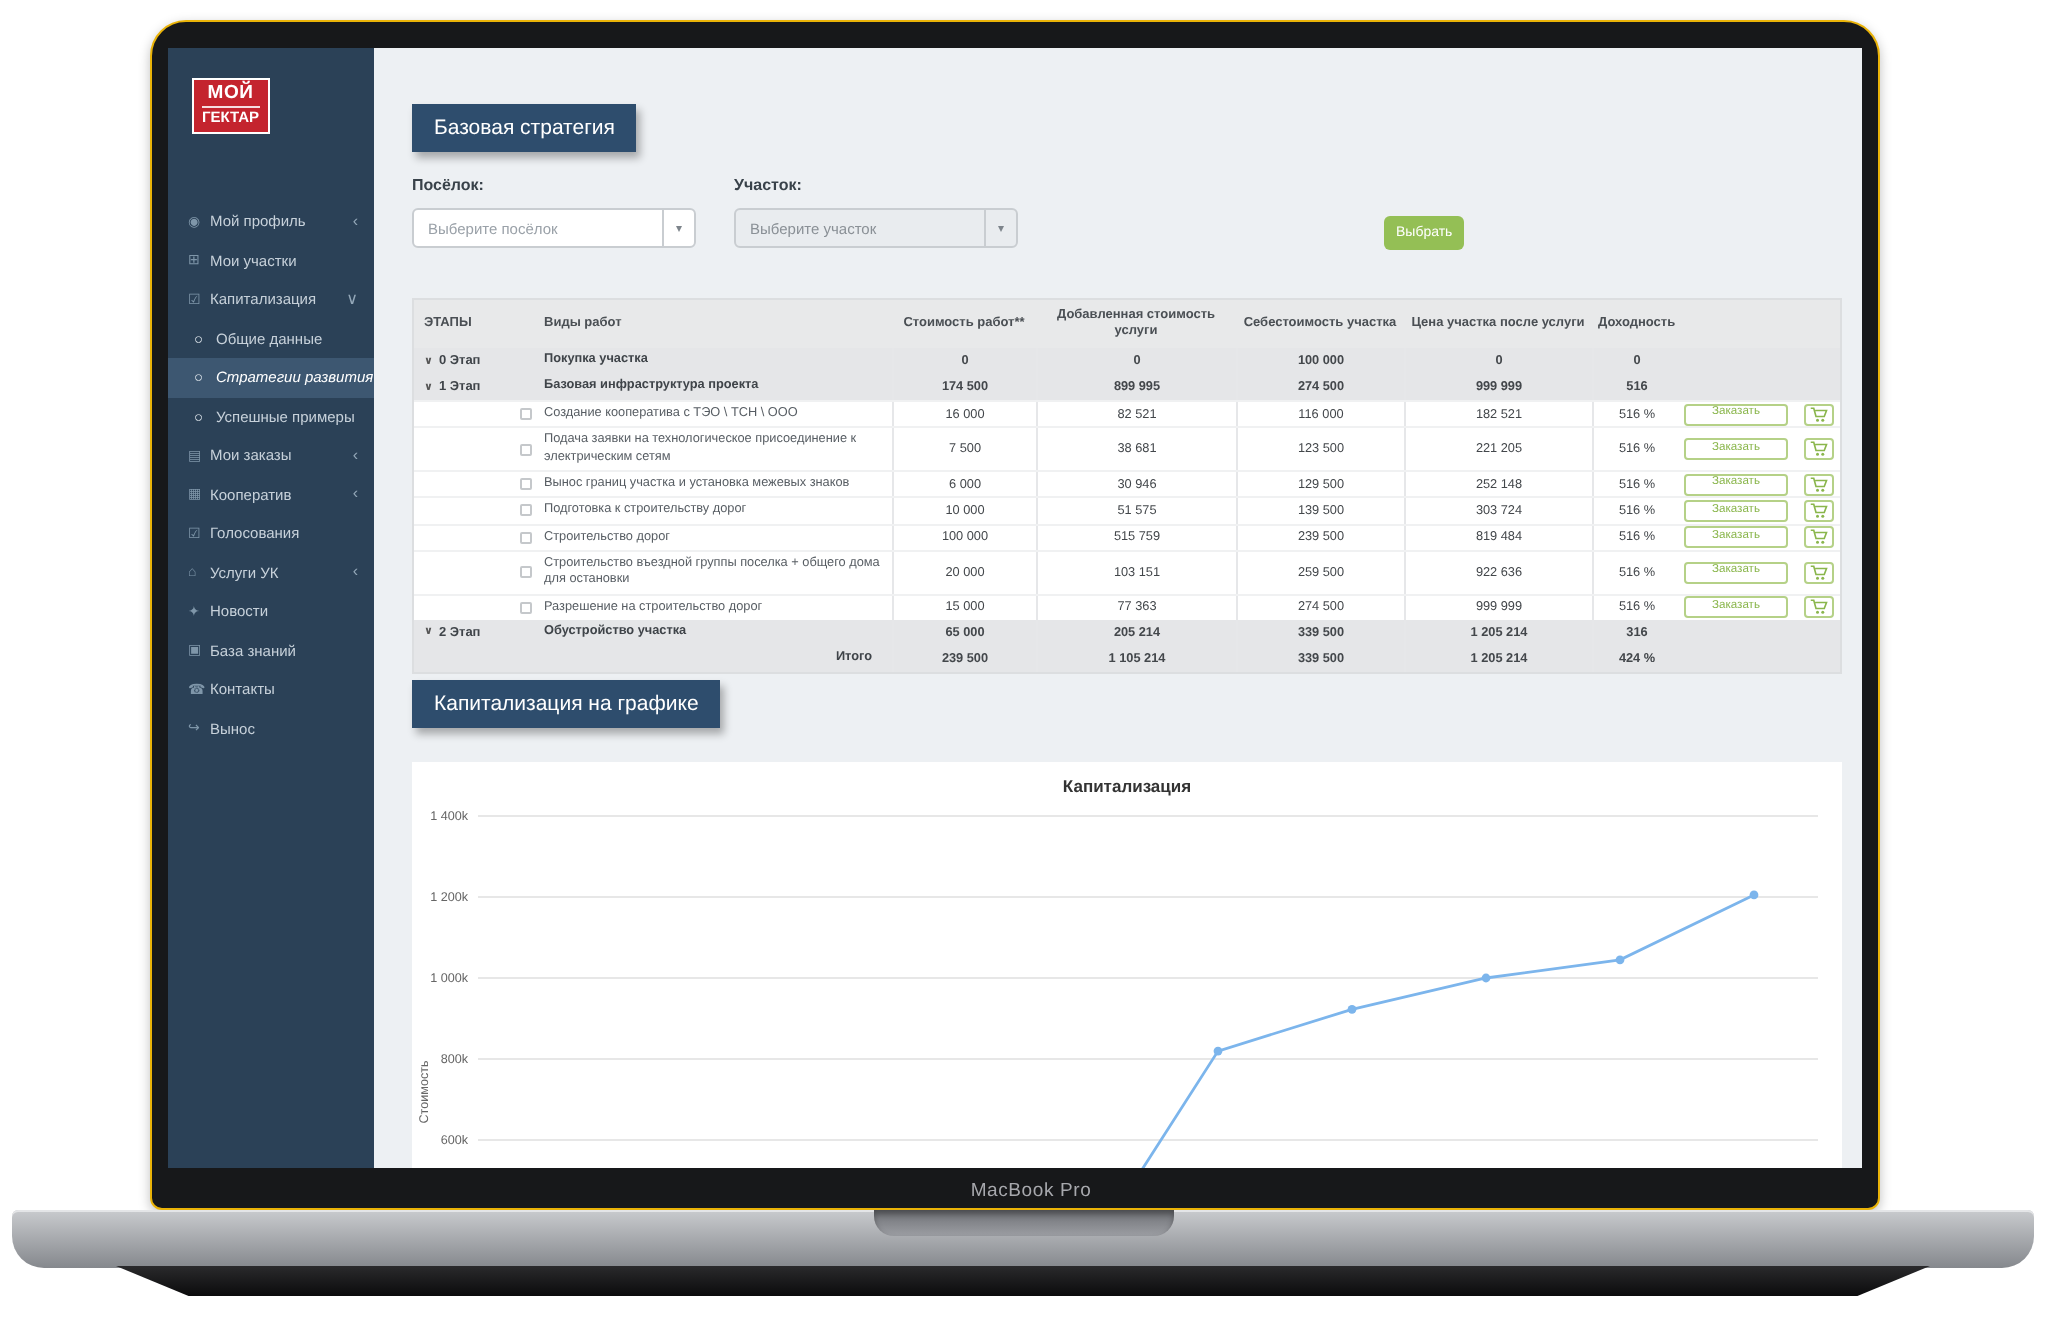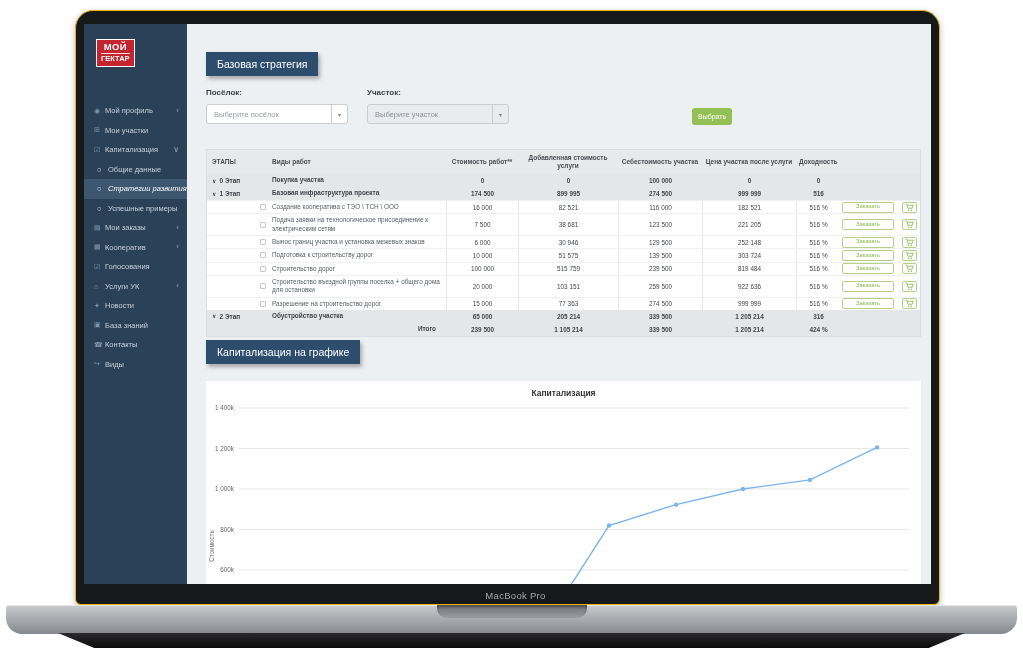--- a/index.html
+++ b/index.html
@@ -158,21 +158,21 @@
           <div class="mi">
             <span class="ic">▣</span>
             <span class="lb">База знаний</span>
           </div>
           <div class="mi">
             <span class="ic">☎</span>
             <span class="lb">Контакты</span>
           </div>
           <div class="mi">
             <span class="ic">↪</span>
-            <span class="lb">Виды</span>
+            <span class="lb">Вынос</span>
           </div>
         </nav>
       </aside>
 
       <main class="main">
         <div class="badge title1">Базовая стратегия</div>
 
         <div class="fg" style="left:19px;">
           <div class="flabel">Посёлок:</div>
           <div class="selbox">

